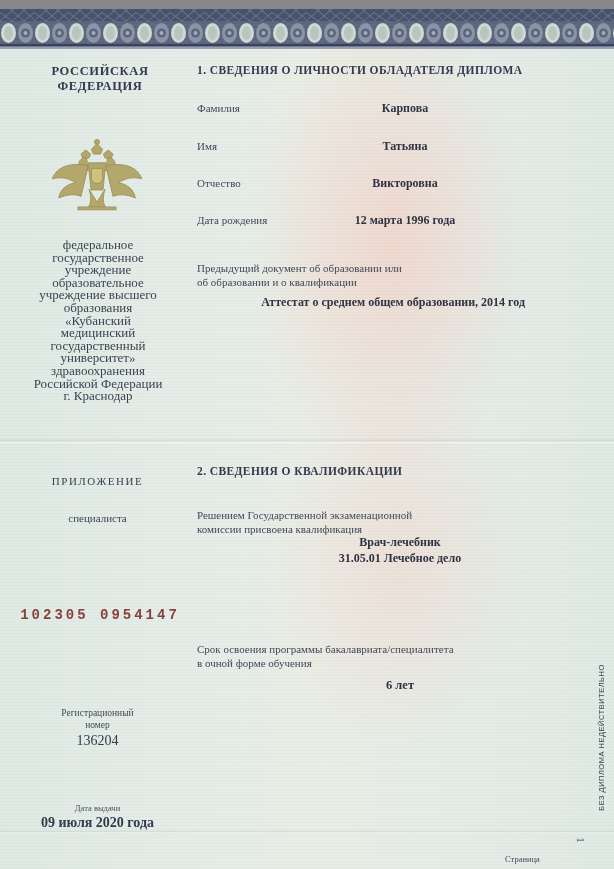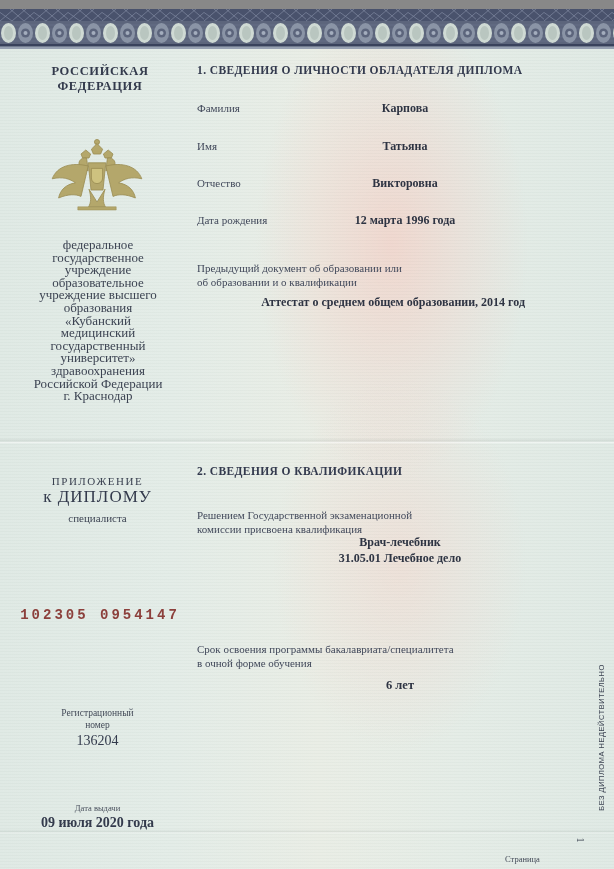--- a/index.html
+++ b/index.html
@@ -125,21 +125,20 @@
     <div>«Кубанский</div>
     <div>медицинский</div>
     <div>государственный</div>
     <div>университет»</div>
     <div>здравоохранения</div>
     <div>Российской Федерации</div>
     <div>г. Краснодар</div>
   </div>
 
   <div class="abs supp1 ctr">ПРИЛОЖЕНИЕ</div>
-  <div class="abs supp2 ctr">к ДИПЛОМУ</div>
   <div class="abs supp3 ctr">специалиста</div>
 
   <div class="abs serial ctr">102305 0954147</div>
 
   <div class="abs reg-label ctr">
     <div>Регистрационный</div>
     <div>номер</div>
   </div>
   <div class="abs reg-value ctr">136204</div>
 

